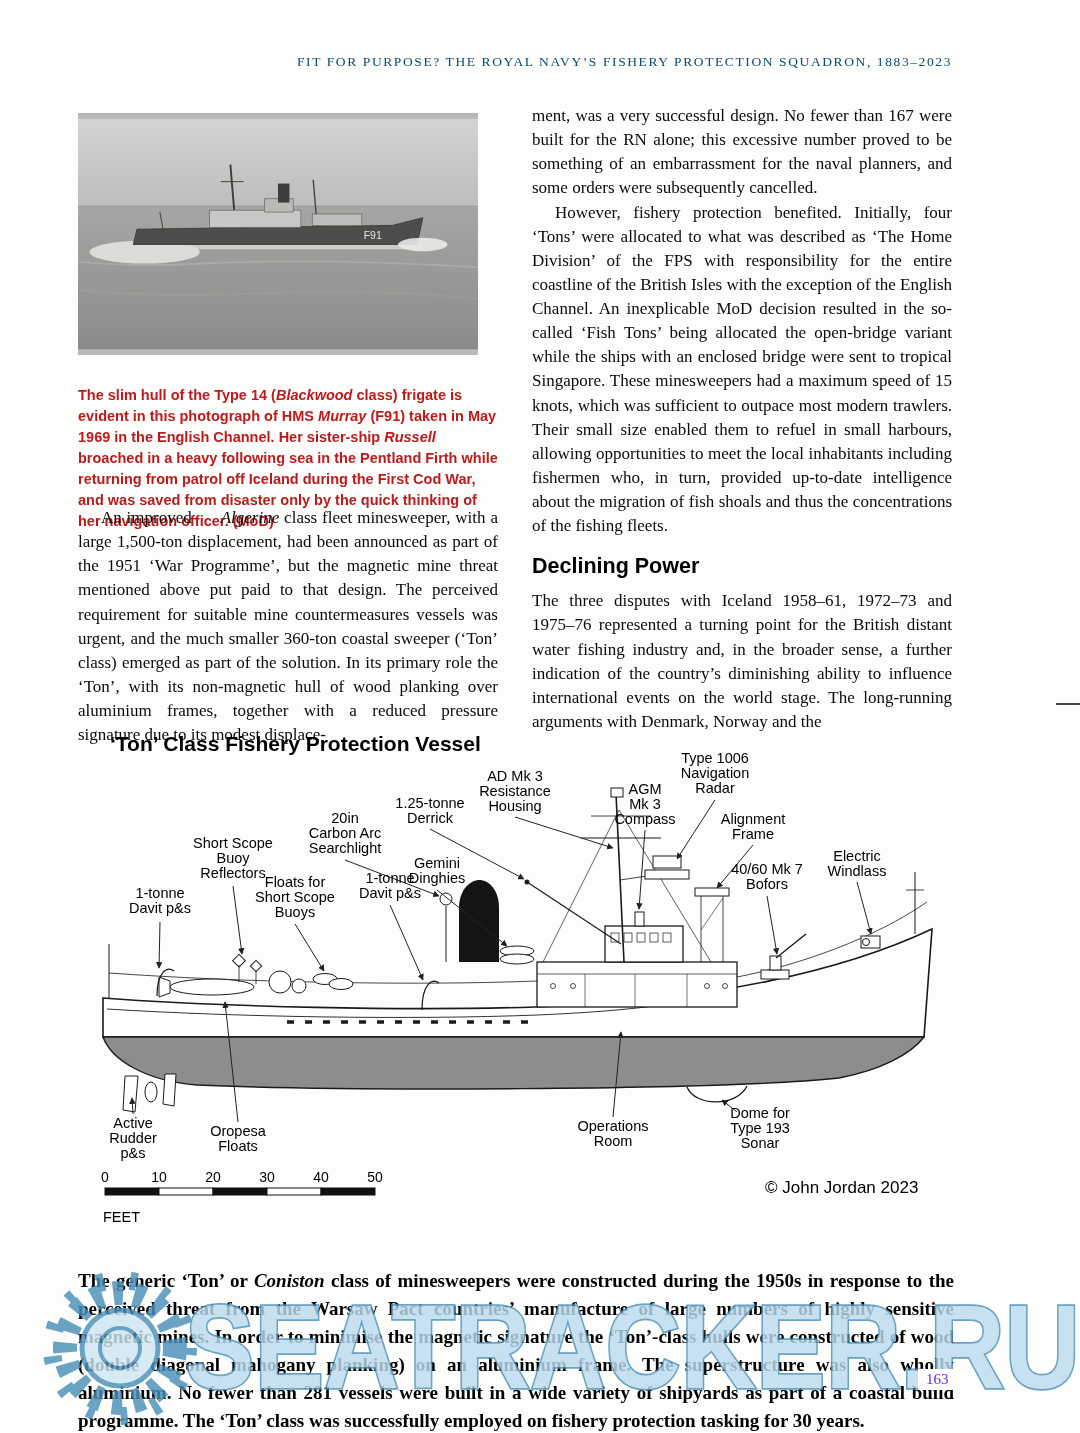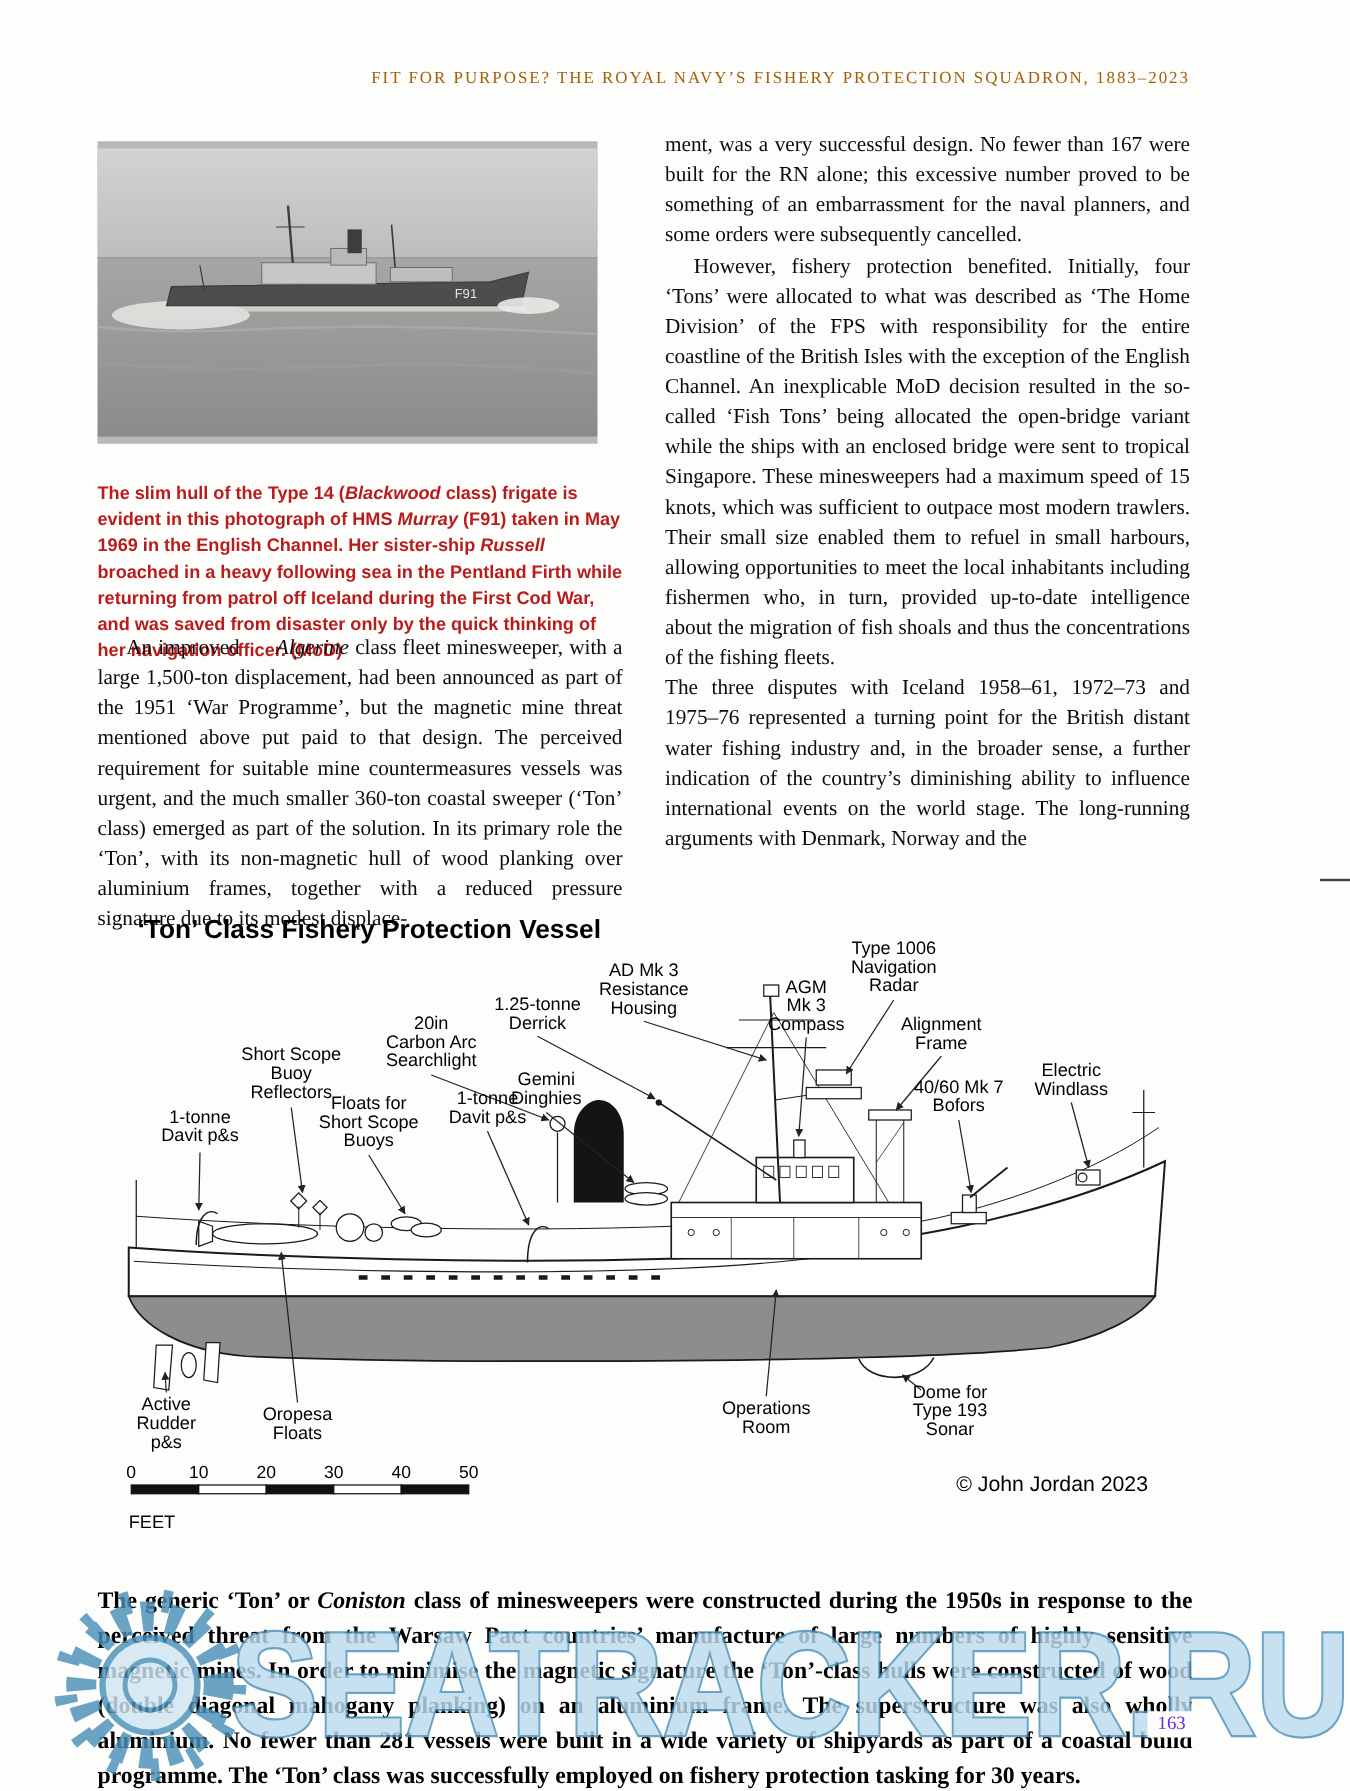--- a/index.html
+++ b/index.html
@@ -1,17 +1,17 @@
 <!DOCTYPE html>
 <html><head>
 <meta charset="utf-8">
 <style>
   html,body{margin:0;padding:0;background:#e8e8e8;}
   .page{position:relative;width:1080px;height:1433px;background:#fdfdfc;margin:0 auto;overflow:hidden;font-family:"Liberation Serif",serif;color:#0a0a0a;}
-  .running-header{position:absolute;top:54px;left:78px;width:874px;text-align:right;font-family:"Liberation Serif",serif;font-size:13.5px;letter-spacing:1.6px;color:#a16207;}
+  .running-header{position:absolute;top:54px;left:78px;width:874px;text-align:right;font-family:"Liberation Serif",serif;font-size:13.5px;letter-spacing:1.6px;color:#0c4a6e;}
   
   .photo{position:absolute;left:78px;top:113px;width:400px;height:242px;background:#b8b8b6;}
   .photo svg{display:block;width:100%;height:100%;}
   .caption{position:absolute;left:78px;top:370px;width:420px;font-family:"Liberation Sans",sans-serif;font-weight:700;font-size:14.5px;line-height:1.45;color:#b91c1c;}
   .caption em{font-style:italic;}
   
   .col-left-body{position:absolute;left:78px;top:506px;width:420px;}
   .col-right{position:absolute;left:532px;top:104px;width:420px;}
   p.body{margin:0;font-size:17px;line-height:1.42;text-align:justify;}
   p.body em{font-style:italic;margin-left:24px;}
@@ -85,20 +85,21 @@
 
   <p class="caption"><span>The slim hull of the Type 14 (</span><em>Blackwood</em><span> class) frigate is evident in this photograph of HMS </span><em>Murray</em><span> (F91) taken in May 1969 in the English Channel. Her sister-ship </span><em>Russell</em><span> broached in a heavy following sea in the Pentland Firth while returning from patrol off Iceland during the First Cod War, and was saved from disaster only by the quick thinking of her navigation officer. (MoD)</span></p>
 
   <div class="col-left-body">
     <p class="body indent"><span>An improved </span><em>Algerine</em><span> class fleet minesweeper, with a large 1,500-ton displacement, had been announced as part of the 1951 ‘War Programme’, but the magnetic mine threat mentioned above put paid to that design. The perceived requirement for suitable mine countermeasures vessels was urgent, and the much smaller 360-ton coastal sweeper (‘Ton’ class) emerged as part of the solution. In its primary role the ‘Ton’, with its non-magnetic hull of wood planking over aluminium frames, together with a reduced pressure signature due to its modest displace-</span></p>
   </div>
 
   <div class="col-right">
     <p class="body">ment, was a very successful design. No fewer than 167 were built for the RN alone; this excessive number proved to be something of an embarrassment for the naval planners, and some orders were subsequently cancelled.</p>
     <p class="body indent">However, fishery protection benefited. Initially, four ‘Tons’ were allocated to what was described as ‘The Home Division’ of the FPS with responsibility for the entire coastline of the British Isles with the exception of the English Channel. An inexplicable MoD decision resulted in the so-called ‘Fish Tons’ being allocated the open-bridge variant while the ships with an enclosed bridge were sent to tropical Singapore. These minesweepers had a maximum speed of 15 knots, which was sufficient to outpace most modern trawlers. Their small size enabled them to refuel in small harbours, allowing opportunities to meet the local inhabitants including fishermen who, in turn, provided up-to-date intelligence about the migration of fish shoals and thus the concentrations of the fishing fleets.</p>
+    <h2 class="section-heading">Declining Power</h2>
     <p class="body">The three disputes with Iceland 1958–61, 1972–73 and 1975–76 represented a turning point for the British distant water fishing industry and, in the broader sense, a further indication of the country’s diminishing ability to influence international events on the world stage. The long-running arguments with Denmark, Norway and the</p>
   </div>
 
   <div class="diagram">
     <div class="diagram-title">‘Ton’ Class Fishery Protection Vessel</div>
     <svg viewBox="0 0 940 512">
       <defs>
         <marker id="arr" viewBox="0 0 10 10" refX="9" refY="5" markerWidth="6.5" markerHeight="6.5" orient="auto-start-reverse">
           <path d="M0,0 L10,5 L0,10 z" fill="#222"></path>
         </marker>

